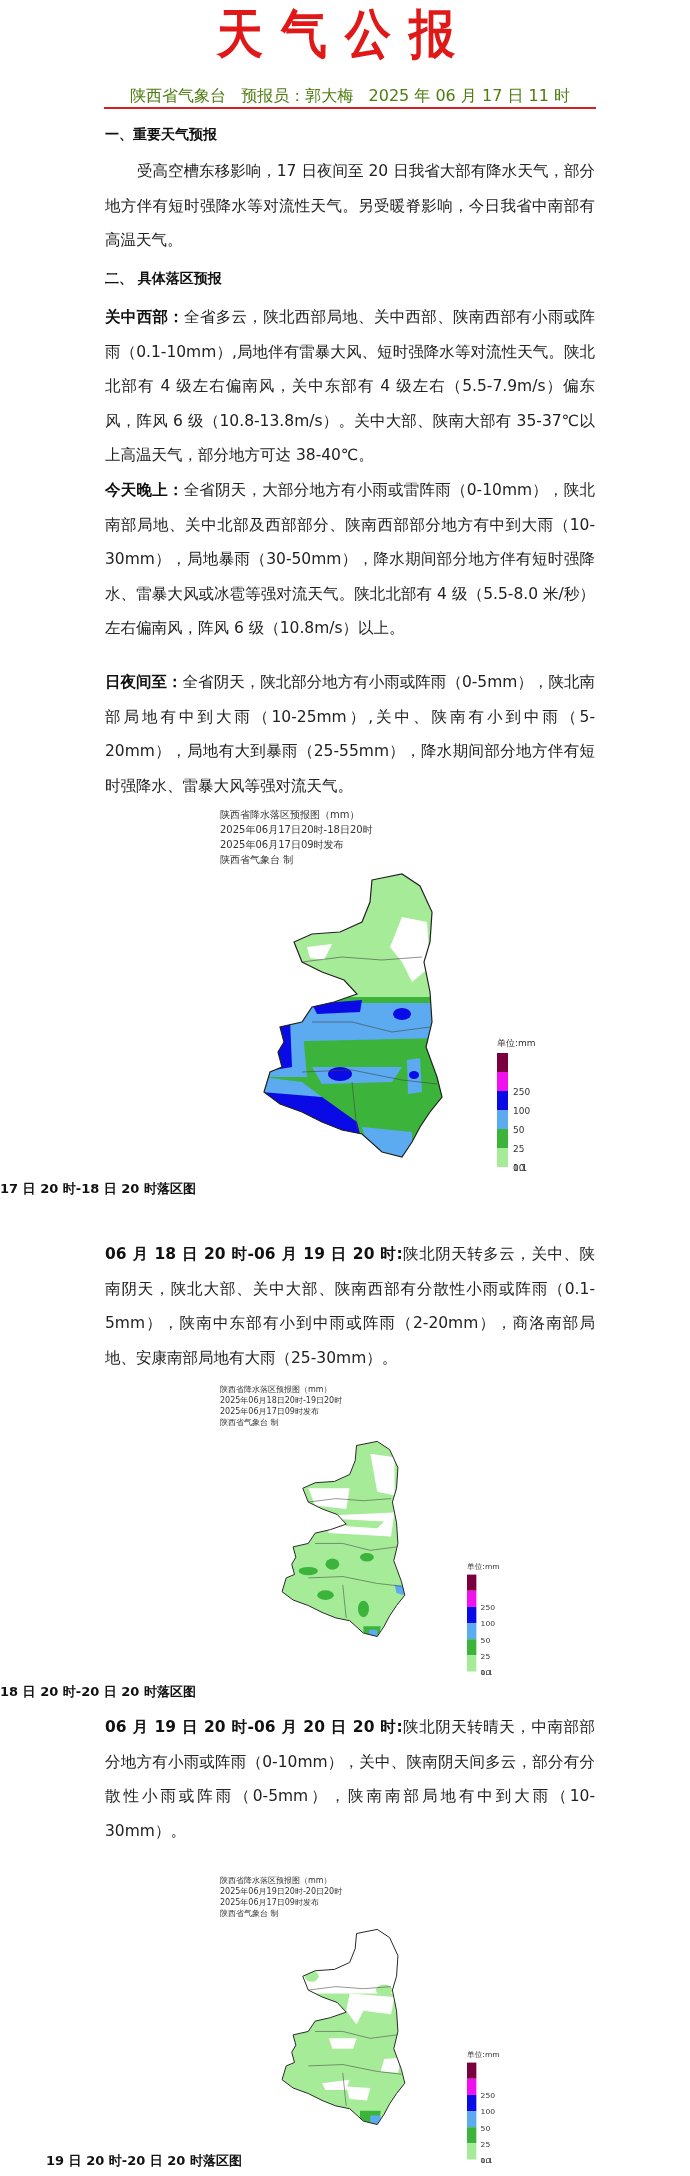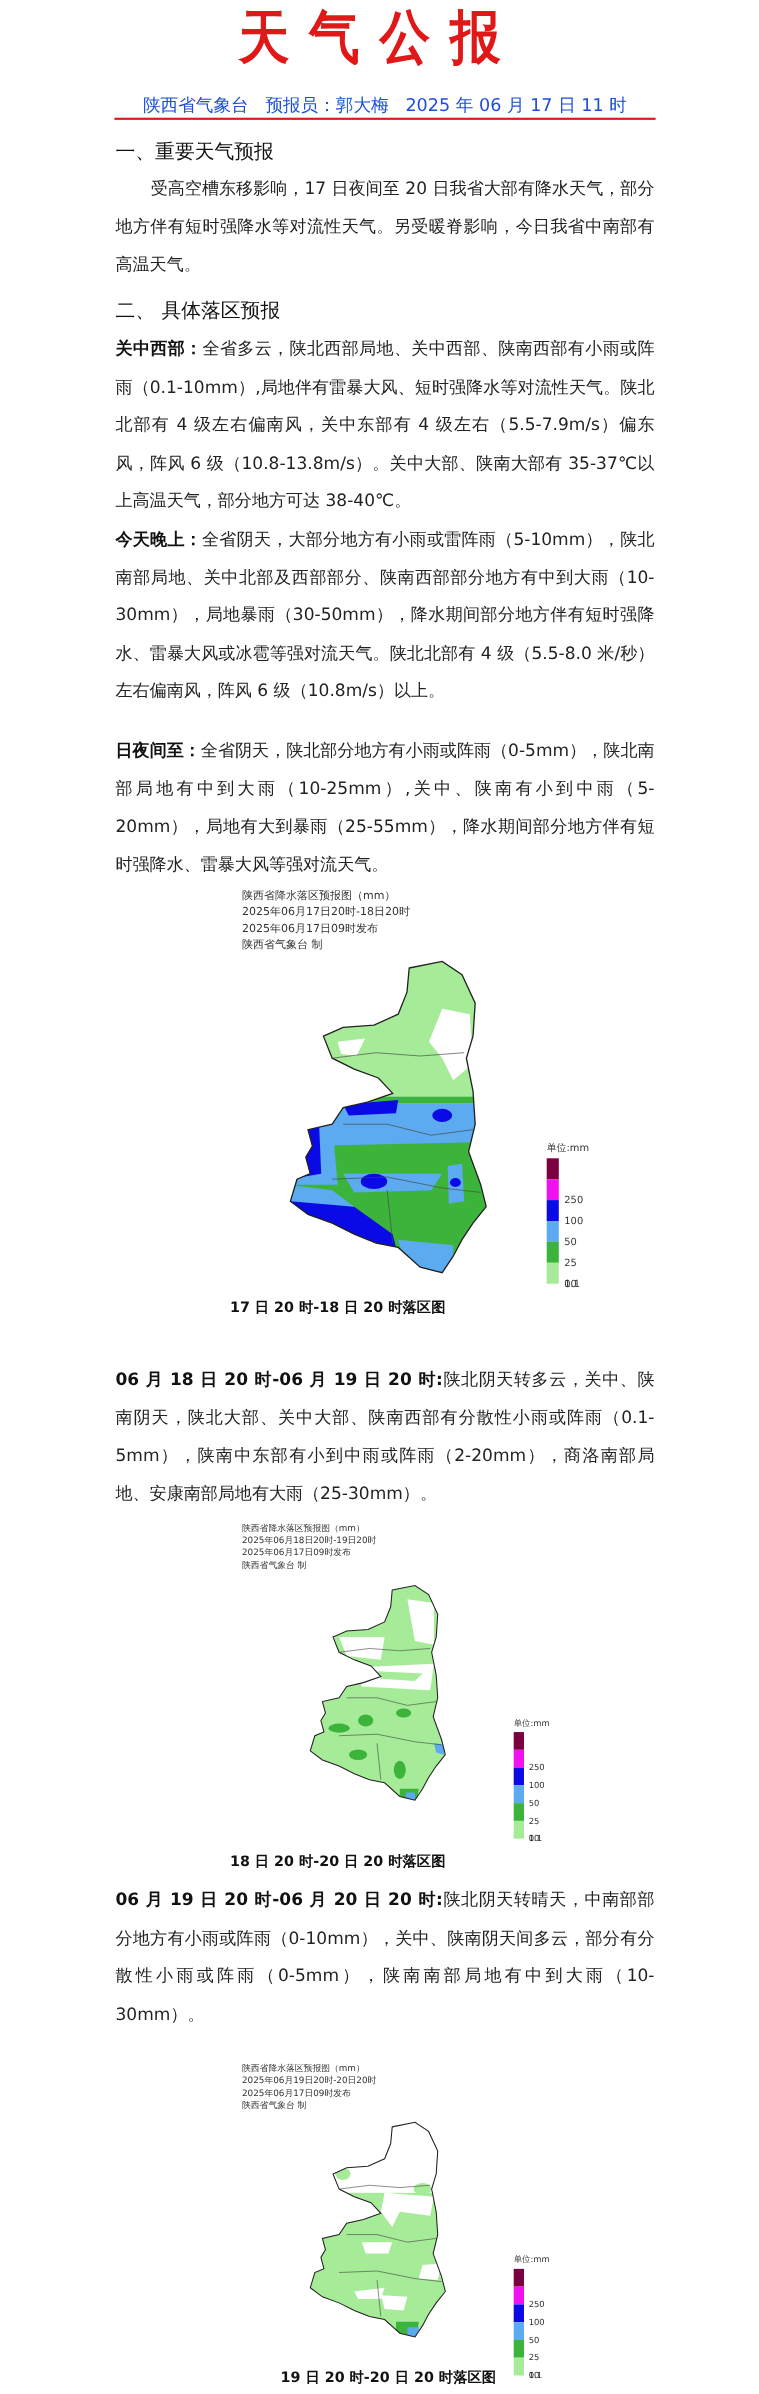--- a/index.html
+++ b/index.html
@@ -2,51 +2,51 @@
 <html><head>
 <meta charset="utf-8">
 <style>
   html, body { margin: 0; padding: 0; background: #ffffff; }
   body { width: 690px; height: 2176px; position: relative; overflow: hidden;
          font-family: "DejaVu Sans", "Liberation Sans", sans-serif; color: #111; }
   .title { position: absolute; top: 4px; left: 0; width: 690px; text-align: center;
            font-size: 46px; font-weight: bold; color: #e01818; letter-spacing: 18px;
            font-family: "DejaVu Sans", sans-serif; transform: scaleY(1.15); }
   .meta { position: absolute; top: 86px; left: 130px; width: 460px; font-size: 16px;
-          color: #1d4ed8; white-space: pre; }
+          color: #4d7c0f; white-space: pre; }
   .redline { position: absolute; top: 107px; left: 104px; width: 492px; height: 2px; background: #d42020; }
-  .h { position: absolute; left: 105px; font-size: 18px; font-weight: normal; color: #111; }
+  .h { position: absolute; left: 105px; font-size: 14px; font-weight: bold; color: #111; }
   .p { position: absolute; left: 105px; width: 490px; font-size: 15.5px; line-height: 34.5px; color: #222;
        text-align: justify; }
   .p b { font-weight: bold; color: #111; }
   .indent { text-indent: 32px; }
   .mapbox { position: absolute; }
   .maptitle { position: absolute; width: 260px; text-align: left; font-size: 10px; color: #333; line-height: 15px; }
-  .caption { position: absolute; left: 0; width: 614px; text-align: center; font-size: 13px; font-weight: bold; color: #111; }
+  .caption { position: absolute; left: 0; width: 614px; text-align: left; font-size: 13px; font-weight: bold; color: #111; }
   .legend { position: absolute; font-size: 9px; color: #333; }
   .legend .unit { font-size: 9px; margin-bottom: 3px; }
   .legend .row { display: flex; align-items: flex-end; height: 19px; }
   .legend .sw { width: 11px; height: 19px; }
   .legend .lab { margin-left: 5px; line-height: 10px; transform: translateY(6px); }
 </style>
 </head>
 <body>
 
 <div class="title">天气公报</div>
 
 <div class="meta"><span>陕西省气象台</span>   <span>预报员：郭大梅</span>   <span>2025 年 06 月 17 日 11 时</span></div>
 <div class="redline"></div>
 
 <div class="h" style="top:126px;">一、重要天气预报</div>
 <div class="p indent" style="top:154px;">受高空槽东移影响，17 日夜间至 20 日我省大部有降水天气，部分地方伴有短时强降水等对流性天气。另受暖脊影响，今日我省中南部有高温天气。</div>
 
 <div class="h" style="top:270px;text-align:center;">二、 具体落区预报</div>
 
 <div class="p" style="top:300px;"><b>关中西部：</b><span>全省多云，陕北西部局地、关中西部、陕南西部有小雨或阵雨（0.1-10mm）,局地伴有雷暴大风、短时强降水等对流性天气。陕北北部有 4 级左右偏南风，关中东部有 4 级左右（5.5-7.9m/s）偏东风，阵风 6 级（10.8-13.8m/s）。关中大部、陕南大部有 35-37℃以上高温天气，部分地方可达 38-40℃。</span></div>
-<div class="p" style="top:473px;"><b>今天晚上：</b><span>全省阴天，大部分地方有小雨或雷阵雨（5-10mm），陕北南部局地、关中北部及西部部分、陕南西部部分地方有中到大雨（10-30mm），局地暴雨（30-50mm），降水期间部分地方伴有短时强降水、雷暴大风或冰雹等强对流天气。陕北北部有 4 级（5.5-8.0 米/秒）左右偏南风，阵风 6 级（10.8m/s）以上。</span></div>
+<div class="p" style="top:473px;"><b>今天晚上：</b><span>全省阴天，大部分地方有小雨或雷阵雨（0-10mm），陕北南部局地、关中北部及西部部分、陕南西部部分地方有中到大雨（10-30mm），局地暴雨（30-50mm），降水期间部分地方伴有短时强降水、雷暴大风或冰雹等强对流天气。陕北北部有 4 级（5.5-8.0 米/秒）左右偏南风，阵风 6 级（10.8m/s）以上。</span></div>
 <div class="p" style="top:665px;"><b>日夜间至：</b><span>全省阴天，陕北部分地方有小雨或阵雨（0-5mm），陕北南部局地有中到大雨（10-25mm）,关中、陕南有小到中雨（5-20mm），局地有大到暴雨（25-55mm），降水期间部分地方伴有短时强降水、雷暴大风等强对流天气。</span></div>
 
 <div class="maptitle" style="top:807px; left:220px;">
   <div>陕西省降水落区预报图（mm）</div>
   <div>2025年06月17日20时-18日20时</div>
   <div>2025年06月17日09时发布</div>
   <div>陕西省气象台 制</div>
 </div>
 <svg class="mapbox" style="top:872px; left:262px;" width="230" height="290" viewBox="0 0 230 290">
   <defs>

